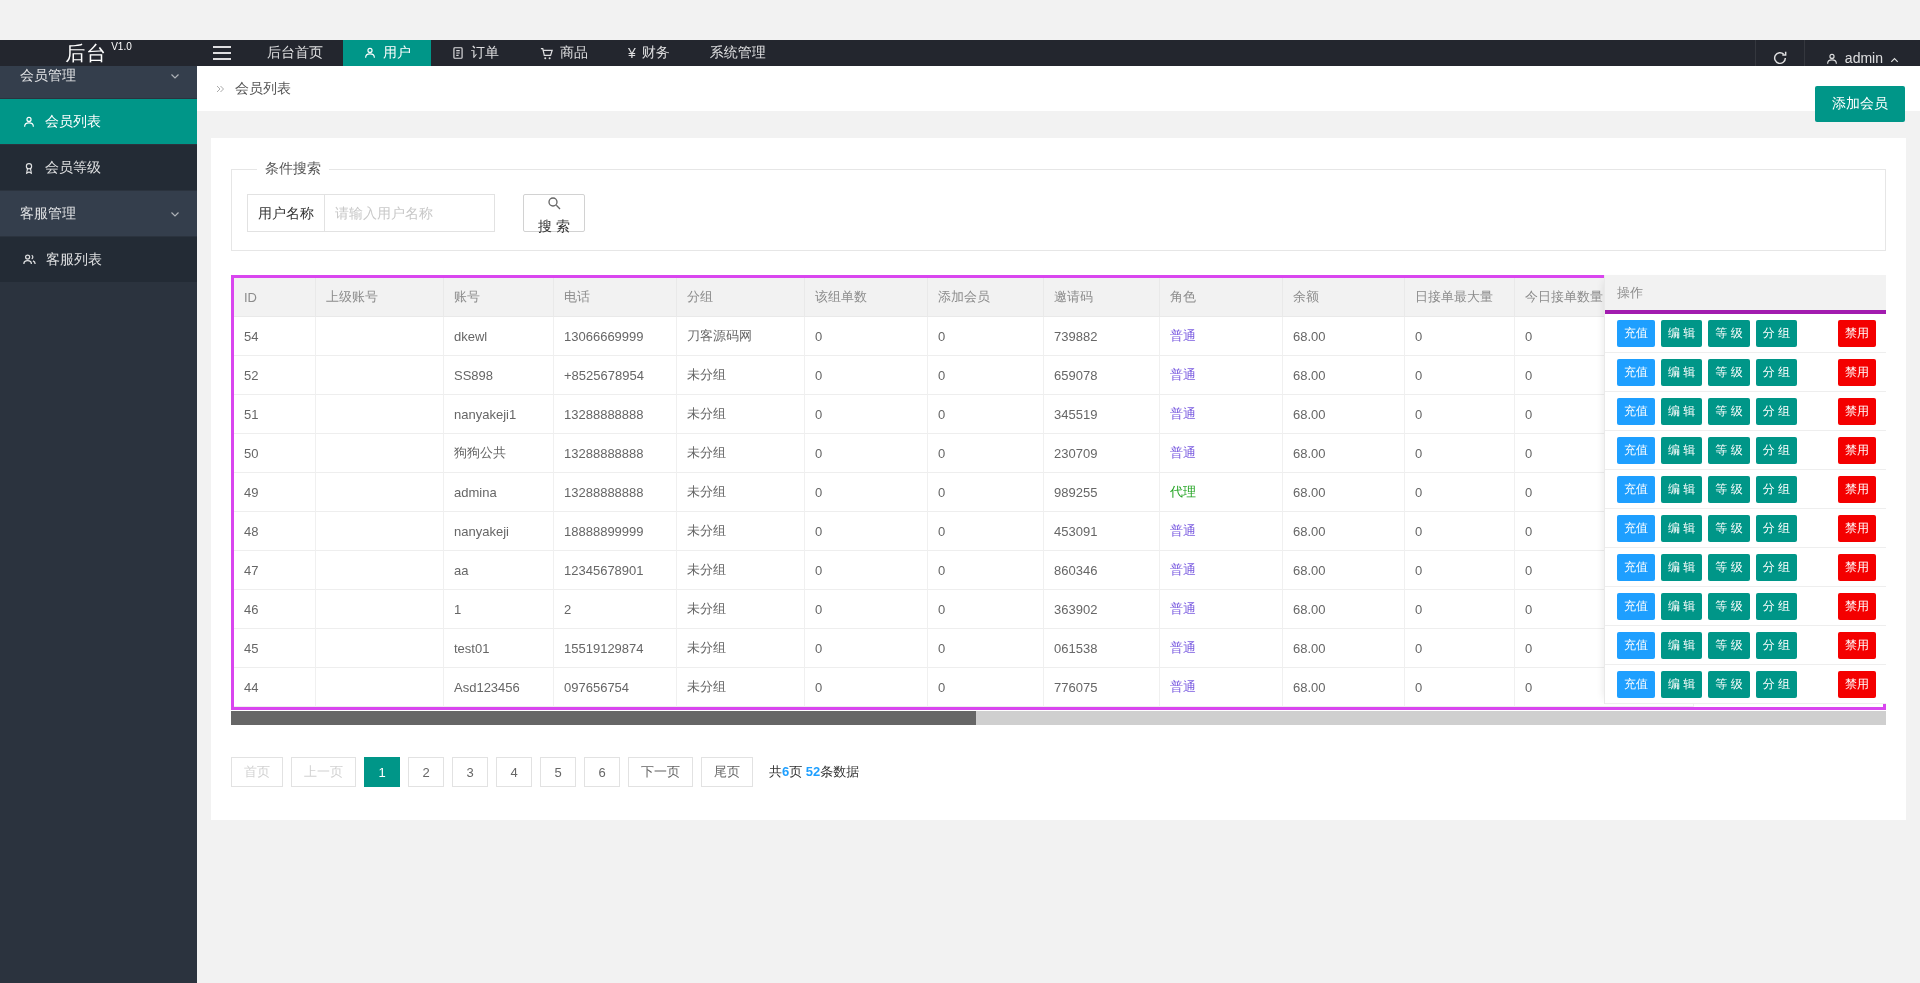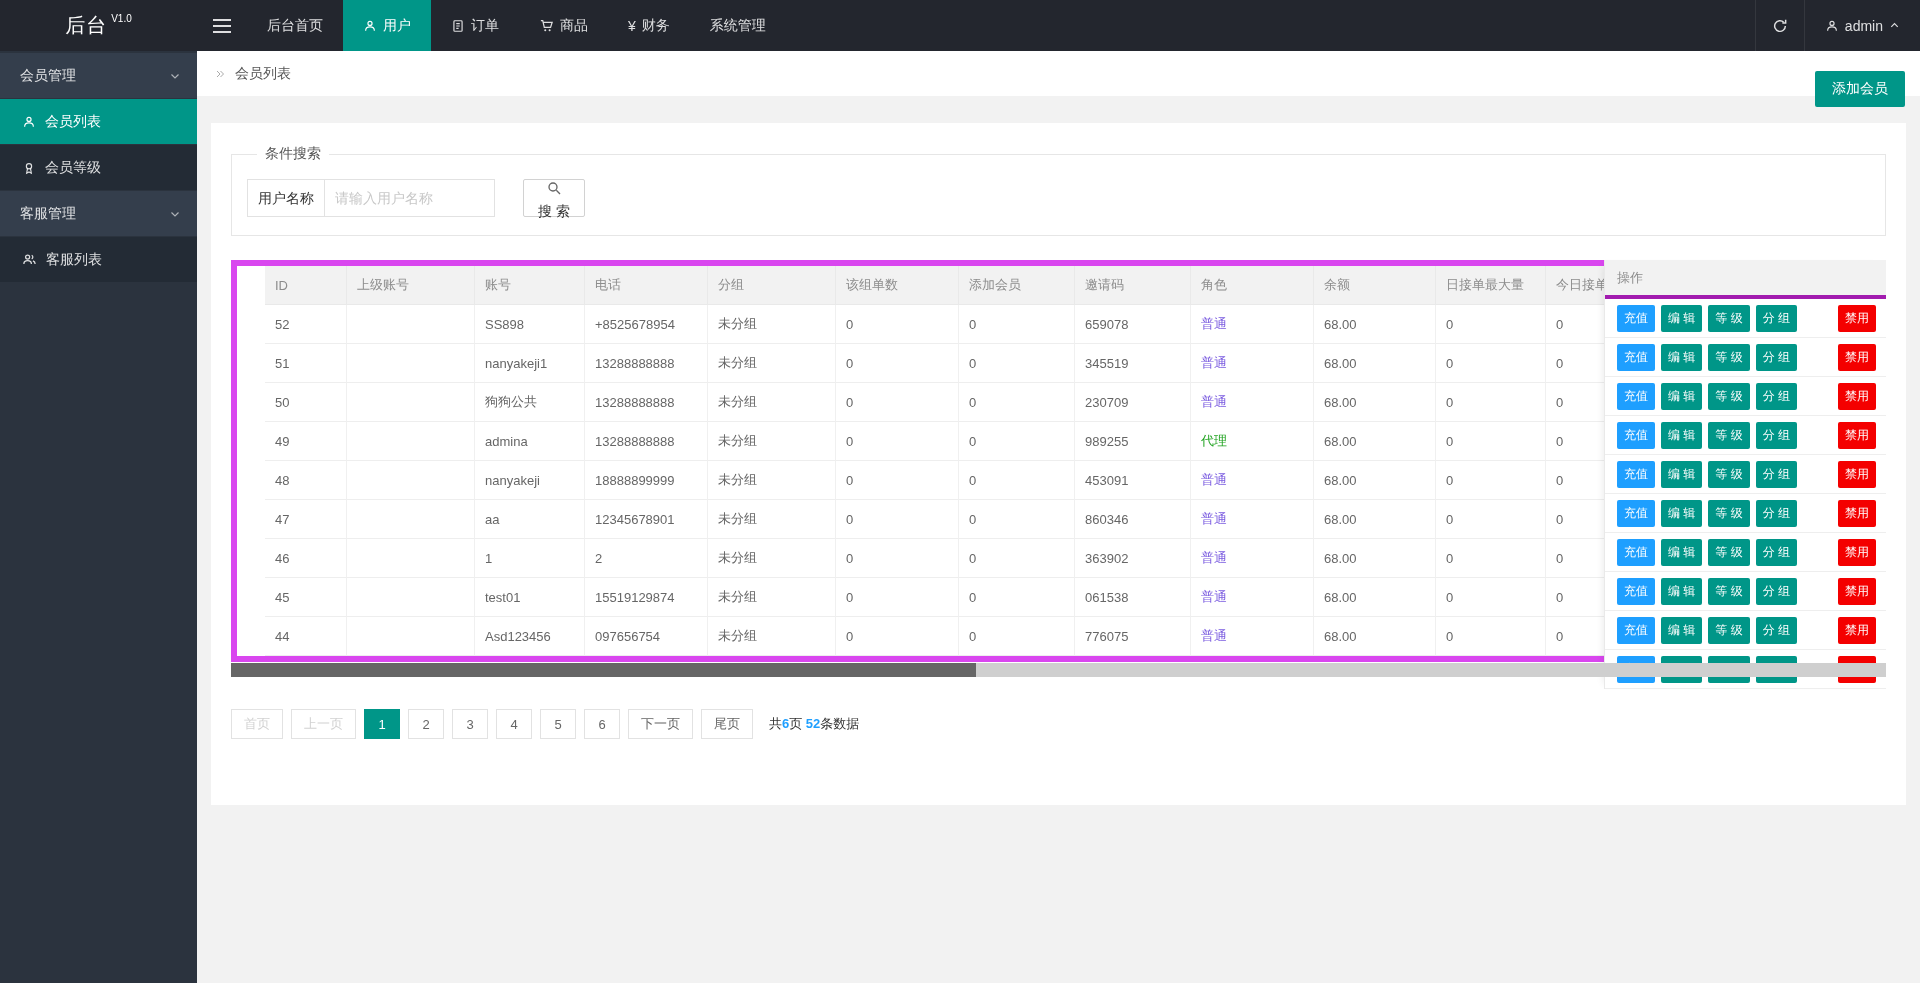--- a/index.html
+++ b/index.html
@@ -5,38 +5,38 @@
   * { box-sizing: border-box; margin: 0; padding: 0; }
   html,body { width:1920px; height:983px; overflow:hidden; }
   body {
     font-family: "Liberation Sans", "DejaVu Sans", sans-serif;
     font-size:14px; color:#666; background:#f2f2f2;
   }
   svg { display:block; }
 
   
   .navbar {
-    height:51px; background:var(--navbar-bg,#23262e); color:rgba(255,255,255,.85);
-    display:flex; align-items:stretch; position:relative; z-index:20;
+    height:26px; background:var(--navbar-bg,#23262e); color:rgba(255,255,255,.85);
+    display:flex; align-items:stretch; position:relative; z-index:20;margin-top:40px;
   }
   .logo {
     width:197px; display:flex; align-items:center; justify-content:center;
     color:#fff; font-size:20px; letter-spacing:1px;
   }
   .logo sup { font-size:10px; margin-left:4px; top:-7px; position:relative; letter-spacing:0; }
   .nav-left { display:flex; align-items:stretch; flex:1; }
   .nav-item {
     display:flex; align-items:center; gap:6px; padding:0 20px;
     font-size:14px; cursor:pointer; white-space:nowrap;
   }
   .nav-item.icon-only { padding:0 16px; }
   .nav-item.active { background:var(--primary,#009688); color:#fff; }
   .nav-item .yen { font-size:14px; }
   .nav-right { display:flex; align-items:stretch; }
-  .nav-right .nav-item { border-left:1px solid rgba(255,255,255,.08); }
+  .nav-right .nav-item { border-left:1px solid rgba(255,255,255,.08);align-items:flex-end; }
 
   
   .sidebar {
     position:absolute; left:0; top:41px; bottom:0; width:197px;
     background:var(--sidebar-bg,#2b333e); padding-top:12px;
     color:rgba(255,255,255,.85); z-index:10;
   }
   .side-group-header {
     height:45px; display:flex; align-items:center; justify-content:space-between;
     padding:0 16px 0 20px; background:var(--sidebar-group-bg,#343e4c);
@@ -89,21 +89,21 @@
     margin-left:28px; display:flex; align-items:center; gap:7px;
     border:1px solid #d2d2d2; background:#fff; border-radius:2px;
     height:38px; padding:0 14px; font-size:14px; color:#333; cursor:pointer;
     font-family:inherit;
     flex-direction:column;
   }
   .search-btn .mag { color:#666; }
 
   
   .table-zone { position:relative; }
-  .table-wrap { overflow:hidden; border:6px solid #d946ef;padding-left:28px; }
+  .table-wrap { overflow:hidden; border:3px solid #d946ef; }
   table { border-collapse:separate; border-spacing:0; table-layout:fixed; width:1460px; }
   col.c0{width:82px} col.c1{width:128px} col.c2{width:110px} col.c3{width:123px}
   col.c4{width:128px} col.c5{width:123px} col.c6{width:116px} col.c7{width:116px}
   col.c8{width:123px} col.c9{width:122px} col.c10{width:110px} col.c11{width:179px}
   th {
     background:#f2f2f2; color:#8c8c8c; font-weight:normal; text-align:left;
     height:39px; padding:0 5px 0 10px; font-size:13px;
     border-bottom:1px solid #e9e9e9; border-right:1px solid #e9e9e9; white-space:nowrap; overflow:hidden;
   }
   td {
@@ -344,20 +344,34 @@
               <th>添加会员</th>
               <th>邀请码</th>
               <th>角色</th>
               <th>余额</th>
               <th>日接单最大量</th>
               <th>今日接单数量</th>
             </tr>
           </thead>
           <tbody>
               <tr>
+    <td>54</td>
+    <td></td>
+    <td>dkewl</td>
+    <td>13066669999</td>
+    <td>刀客源码网</td>
+    <td>0</td>
+    <td>0</td>
+    <td>739882</td>
+    <td style="color: rgb(122, 91, 224);">普通</td>
+    <td>68.00</td>
+    <td>0</td>
+    <td>0</td>
+  </tr>
+              <tr>
     <td>52</td>
     <td></td>
     <td>SS898</td>
     <td>+8525678954</td>
     <td>未分组</td>
     <td>0</td>
     <td>0</td>
     <td>659078</td>
     <td style="color: rgb(122, 91, 224);">普通</td>
     <td>68.00</td>

